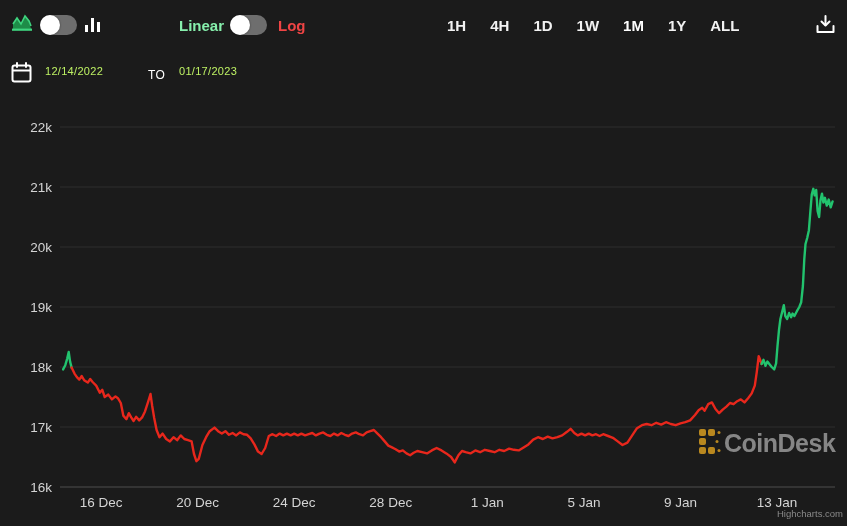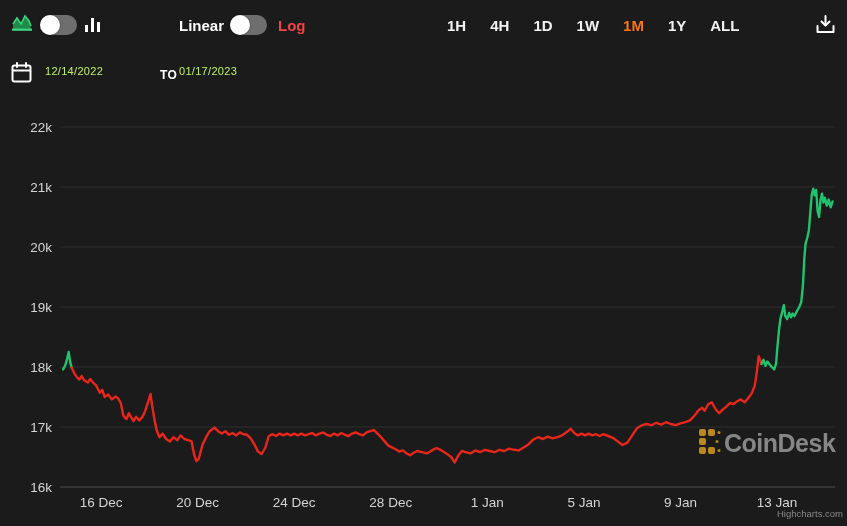--- a/index.html
+++ b/index.html
@@ -13,23 +13,23 @@
   .toggle{
     width:37px;height:20px;border-radius:10px;background:#6e6e6e;position:absolute;cursor:pointer;
   }
   .toggle .knob{
     width:20px;height:20px;border-radius:50%;background:#ffffff;position:absolute;left:0;top:0;
     box-shadow:0 0 2px rgba(0,0,0,.5);
   }
   .lbl{font-weight:bold;font-size:15px;color:#ef4444;white-space:nowrap;}
   .ranges{display:flex;gap:24px;align-items:center;}
   .range-btn{font-weight:bold;font-size:15px;color:#f2f2f2;cursor:pointer;}
-  .range-btn.active{color:#f97316;text-align:center;}
+  .range-btn.active{color:#ffffff;text-align:center;}
   .date-text{font-size:11px;color:#bef264;letter-spacing:.3px;}
-  .to-text{font-size:12px;font-weight:bold;color:#ffffff;letter-spacing:.5px;margin-left:12px;}
+  .to-text{font-size:12px;font-weight:normal;color:#ffffff;letter-spacing:.5px;}
   svg{display:block;}
   #chart-svg{position:absolute;left:0;top:0;}
 </style>
 </head>
 <body>
 
 <svg id="chart-svg" width="847" height="526">
     <g>
       <line x1="60" x2="835" y1="487" y2="487" stroke="#4f4f4f" stroke-width="1"></line>
       <text x="52" y="491.5" text-anchor="end" fill="#d4d4d4" font-size="13.5" font-family="&quot;Liberation Sans&quot;,sans-serif">16k</text>
@@ -88,21 +88,21 @@
 </div>
 
 <div class="abs" style="left:85px;top:16px;">
   <svg width="16" height="18" viewBox="0 0 16 18">
     <rect x="0" y="9" width="3" height="7" fill="#ffffff"></rect>
     <rect x="6" y="2" width="3" height="14" fill="#ffffff"></rect>
     <rect x="12" y="6" width="3" height="10" fill="#ffffff"></rect>
   </svg>
 </div>
 
-<span class="abs lbl" style="left:179px;top:17px;color:#ffffff;">Linear</span>
+<span class="abs lbl" style="left:179px;top:17px;color:#86efac;">Linear</span>
 
 <div class="toggle" style="left:230px;top:15px;">
   <div class="knob"></div>
 </div>
 
 <span class="abs lbl" style="left:278px;top:17px;">Log</span>
 
 <div class="abs ranges" style="left:447px;top:17px;">
   <span class="range-btn">1H</span>
   <span class="range-btn">4H</span>

